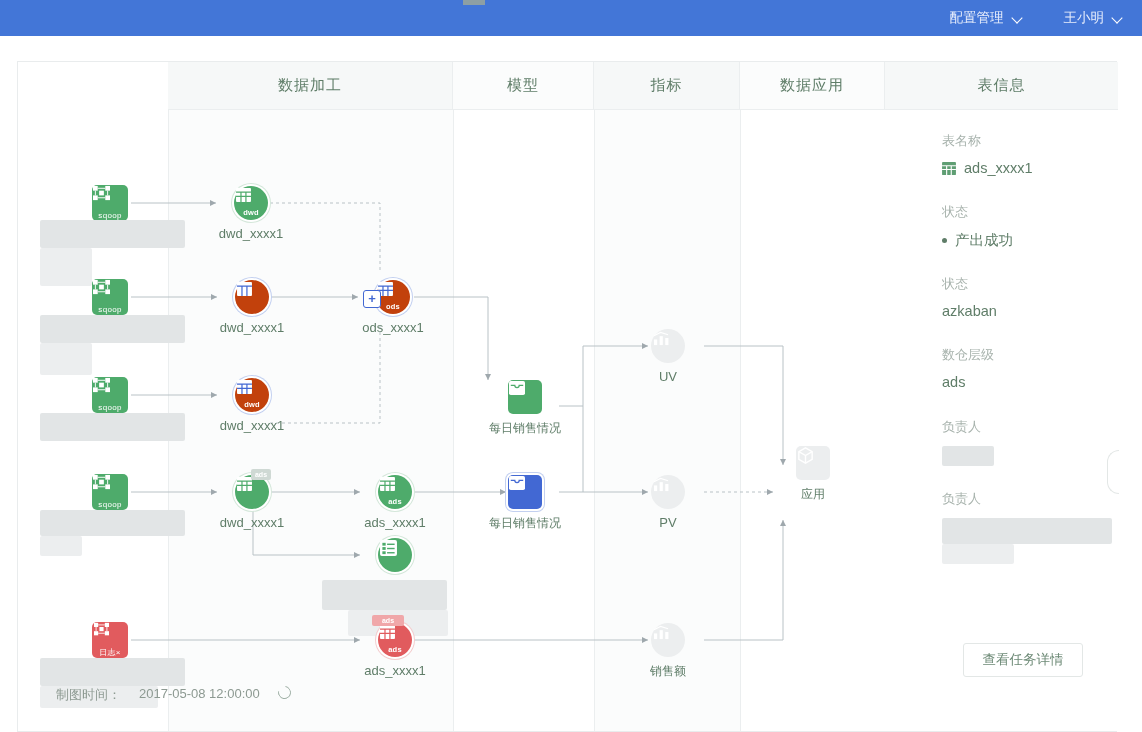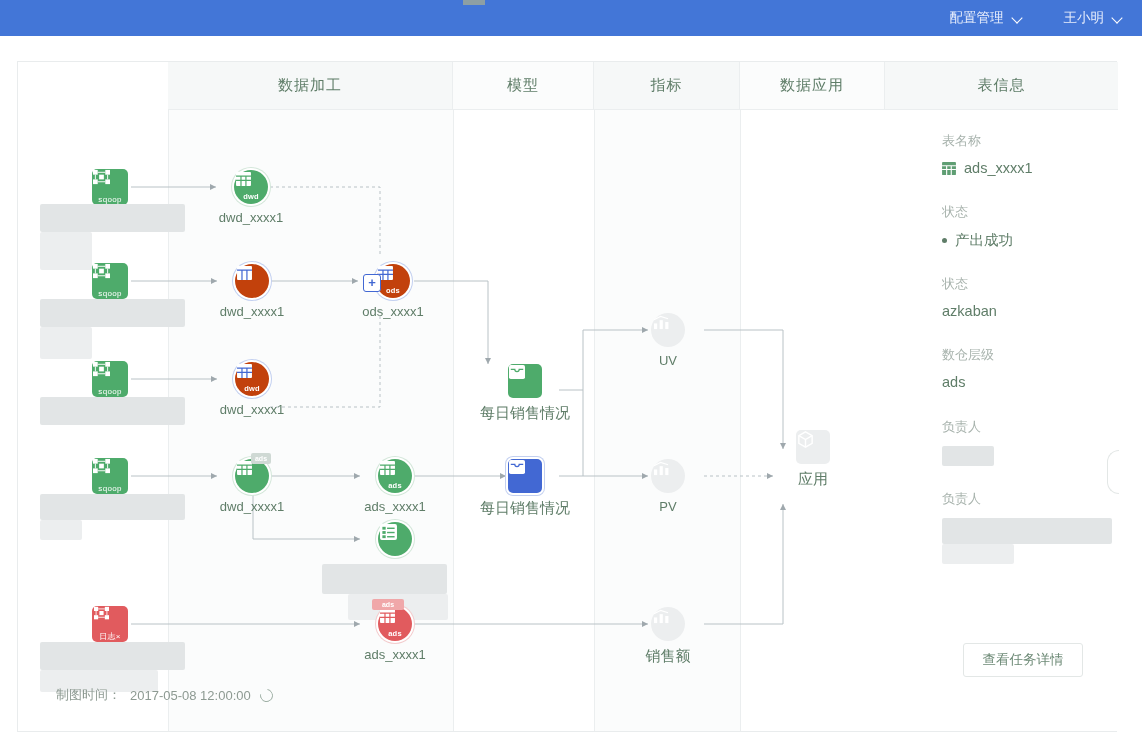--- a/index.html
+++ b/index.html
@@ -54,30 +54,30 @@
 
   
   .colsep {
     position:absolute; top:48px; width:1px; height:623px; background:#ebeeef;
   }
   .colband {
     position:absolute; top:48px; height:623px; background:#fbfcfc;
   }
 
   
-  .canvas { position:absolute; left:0; top:32px; width:866px; height:623px; overflow:hidden; }
+  .canvas { position:absolute; left:0; top:48px; width:866px; height:623px; overflow:hidden; }
   .canvas svg { position:absolute; left:0; top:0; }
 
   
   .node { position:absolute; text-align:center; }
   .node-label {
     margin-top:6px; font-size:13px; color:#5f7d68; white-space:nowrap;
     transform:translateX(-50%); position:absolute; left:50%; top:100%;
   }
-  .node-label.cn { font-size:15px; }
+  .node-label.cn { font-size:12px; }
 
   .sq {
     width:36px; height:36px; border-radius:5px; position:relative;
     display:flex; flex-direction:column; align-items:center; justify-content:center;
   }
   .sq.green { background:#4eab6b; }
   .sq.red    { background:#e15b5e; }
   .sq-cap {
     position:absolute; bottom:1px; left:0; right:0;
     font-size:8px; color:#fff; letter-spacing:.3px; line-height:9px;
@@ -119,21 +119,21 @@
   }
   .cornbadge.red { background:#f0a7a9; }
 
   
   .blob { position:absolute; background:#e2e5e6; border-radius:2px; }
   .blob.l { background:#eceeef; }
 
   
   .stamp {
     position:absolute; left:38px; bottom:28px;
-    display:flex; align-items:center; gap:9px;
+    display:flex; gap:18px;
     font-size:13px; color:#8d9a92;
   }
   .refresh {
     width:13px; height:13px; display:inline-block; cursor:pointer;
     border:1.6px solid #9fb0a6; border-radius:50%;
     border-top-color:transparent; transform:rotate(-35deg);
   }
 
   
   .info { position:absolute; left:867px; top:48px; width:233px; height:623px; background:#fff; }

